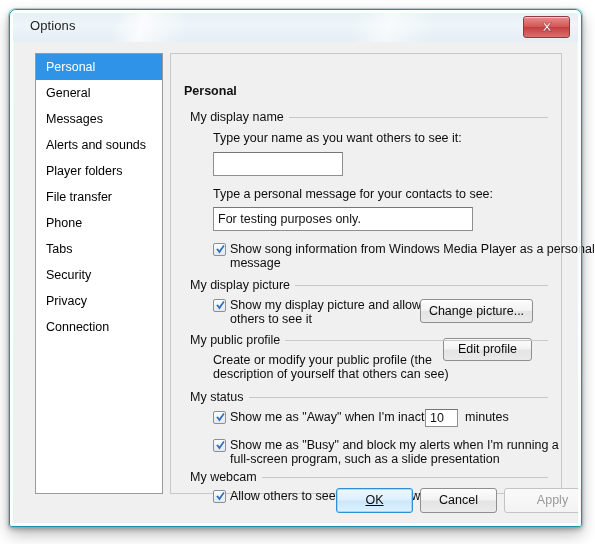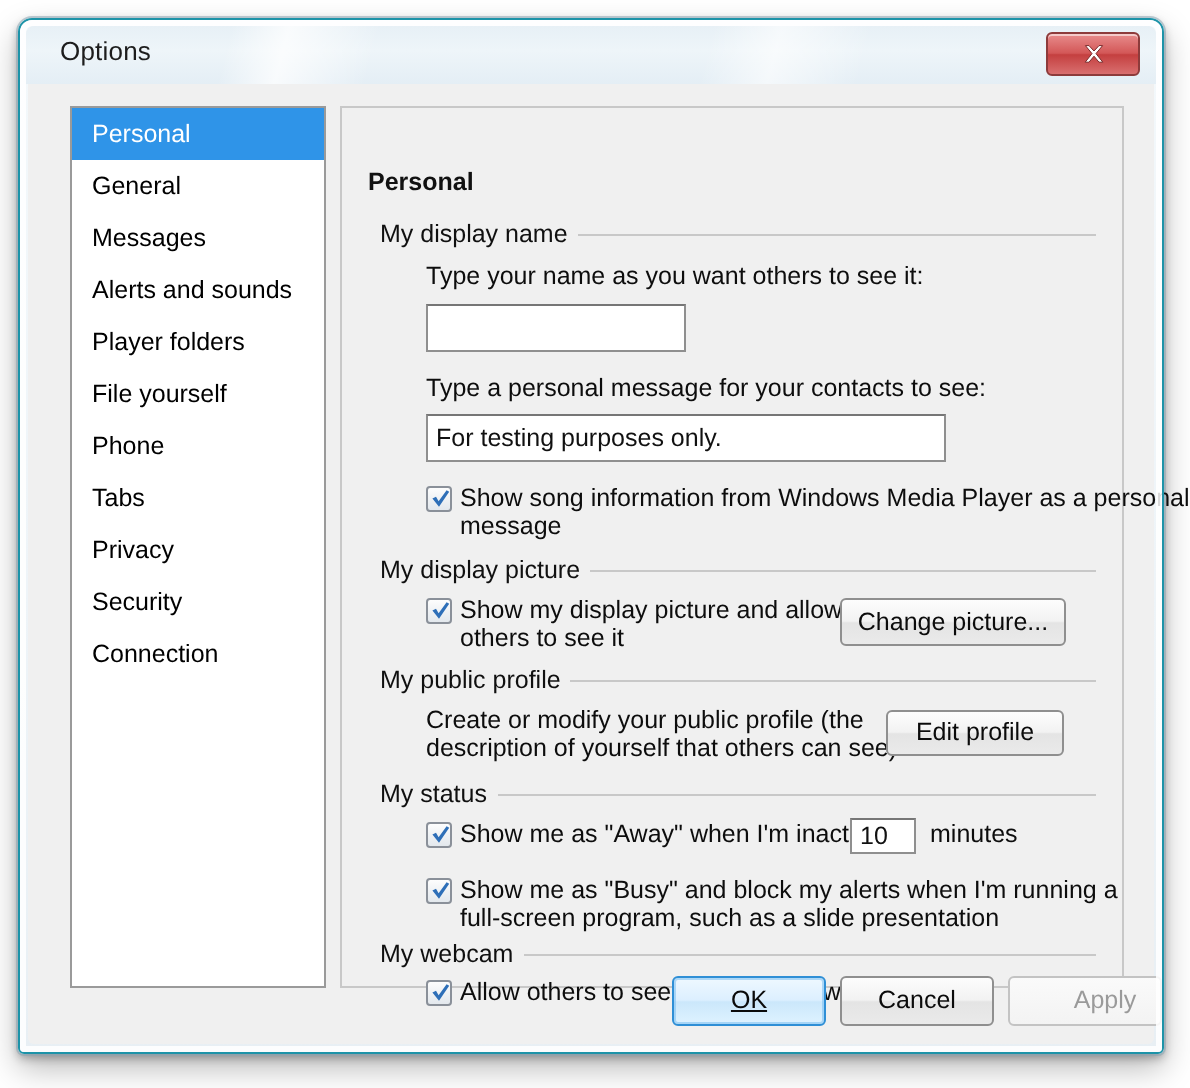--- a/index.html
+++ b/index.html
@@ -262,25 +262,25 @@
     </div>
 
     <div id="client">
 
       <div id="sidebar">
         <div class="side-item selected"><span>Personal</span></div>
         <div class="side-item"><span>General</span></div>
         <div class="side-item"><span>Messages</span></div>
         <div class="side-item"><span>Alerts and sounds</span></div>
         <div class="side-item"><span>Player folders</span></div>
-        <div class="side-item"><span>File yourself</span></div>
+        <div class="side-item"><span>File transfer</span></div>
         <div class="side-item"><span>Phone</span></div>
         <div class="side-item"><span>Tabs</span></div>
+        <div class="side-item"><span>Security</span></div>
         <div class="side-item"><span>Privacy</span></div>
-        <div class="side-item"><span>Security</span></div>
         <div class="side-item"><span>Connection</span></div>
       </div>
 
       <div id="panel"></div>
       <div id="panel-legend">Personal</div>
 
       <div class="grp-title" style="left:176px; top:68px;">My display name</div>
       <div class="grp-rule" style="left:176px; top:75px; width:358px;"></div>
 
       <div class="lbl" style="left:199px; top:89px;">Type your name as you want others to see it:</div>
@@ -309,21 +309,21 @@
       <div class="lbl" style="left:216px; top:270px;">others to see it</div>
 
       <div class="btn" style="left:406px; top:257px; width:113px; height:24px; line-height:22px;">Change picture...</div>
 
       <div class="grp-title" style="left:176px; top:291px;">My public profile</div>
       <div class="grp-rule" style="left:176px; top:298px; width:358px;"></div>
 
       <div class="lbl" style="left:199px; top:311px;">Create or modify your public profile (the</div>
       <div class="lbl" style="left:199px; top:325px;">description of yourself that others can see)</div>
 
-      <div class="btn" style="left:429px; top:313px; width:89px; height:23px; line-height:21px;">Edit profile</div>
+      <div class="btn" style="left:429px; top:296px; width:89px; height:23px; line-height:21px;">Edit profile</div>
 
       <div class="grp-title" style="left:176px; top:348px;">My status</div>
       <div class="grp-rule" style="left:176px; top:355px; width:358px;"></div>
 
       <div class="cb" style="left:199px; top:369px;">
         <svg width="11" height="11" viewBox="0 0 11 11">
           <path d="M1.2 5.2 L3.0 4.4 L4.3 6.6 L8.3 1.1 L9.6 1.9 L4.5 9.4 Z" fill="#2e6fb8"></path>
         </svg>
       </div>
       <div class="lbl" style="left:216px; top:368px;">Show me as "Away" when I'm inactive :</div>

